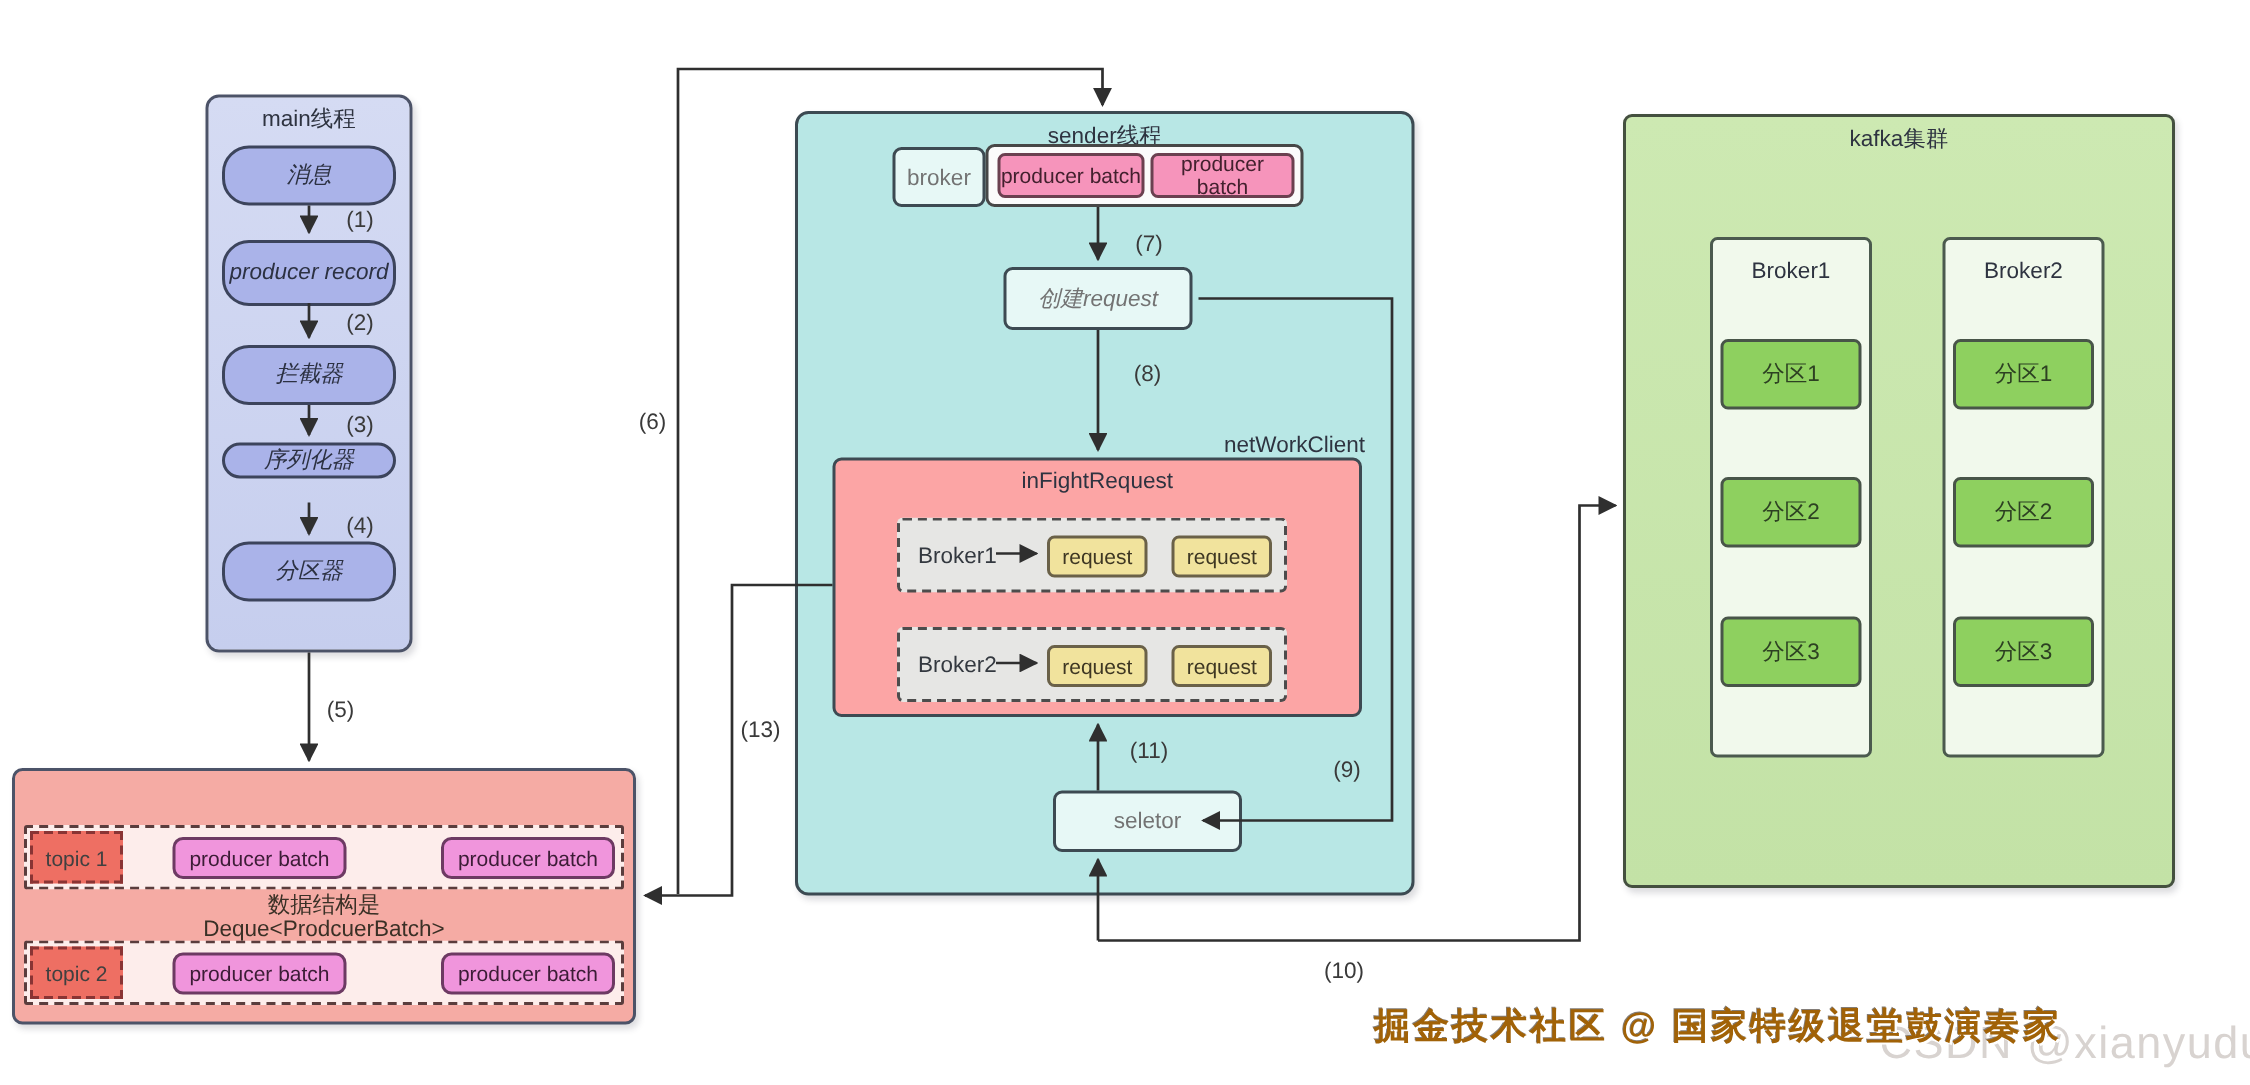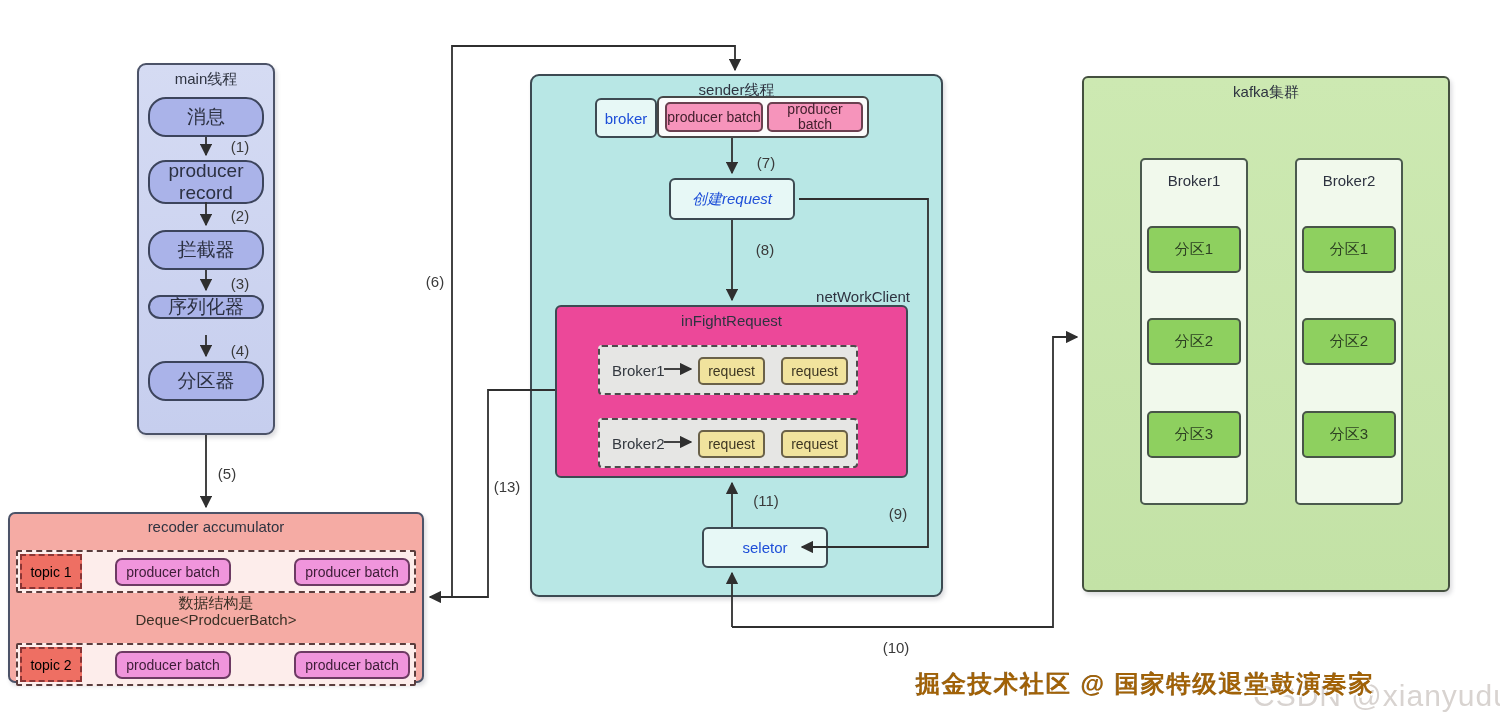--- a/index.html
+++ b/index.html
@@ -5,37 +5,37 @@
   html,body{margin:0;padding:0;background:#fff;}
   #canvas{
     position:relative;width:1500px;height:723px;overflow:hidden;background:#fff;
     font-family:"Liberation Sans","DejaVu Sans",sans-serif;color:#333;
   }
   .panel{position:absolute;box-sizing:border-box;border-radius:9px;box-shadow:2px 3px 4px rgba(60,60,80,.18);}
   .ptitle{display:block;text-align:center;font-size:15px;color:#2e3340;margin-top:5px;}
   
   #main-panel{left:137px;top:63px;width:138px;height:372px;background:linear-gradient(#d5dbf3,#c6ceee);border:2px solid #4c5368;}
   .step{position:absolute;left:9px;width:116px;background:#aab3e9;border:2px solid #3c445c;border-radius:18px;
-        display:flex;align-items:center;justify-content:center;text-align:center;font-size:19px;color:#2c3142;line-height:1.15;box-sizing:border-box;}
+        display:flex;align-items:center;justify-content:center;text-align:center;font-size:15px;color:#2c3142;line-height:1.15;box-sizing:border-box;font-style:italic;}
   
   #acc-panel{left:8px;top:512px;width:416px;height:171px;background:#f5aba4;border:2px solid #4c5368;border-radius:7px;}
   .accrow{position:absolute;left:6px;width:400px;height:43px;background:#fdedeb;border:2px dashed #5a3d3d;border-radius:2px;box-sizing:border-box;}
   .topicbox{position:absolute;left:2px;top:2px;width:62px;height:35px;background:#ee6f63;border:2px dashed #8a3434;
-        display:flex;align-items:center;justify-content:center;font-size:14px;color:#000000;box-sizing:border-box;}
+        display:flex;align-items:center;justify-content:center;font-size:14px;color:#404040;box-sizing:border-box;}
   .accbatch{position:absolute;top:6px;width:116px;height:28px;background:#f095dc;border:2px solid #6d3a63;border-radius:7px;
         display:flex;align-items:center;justify-content:center;font-size:14px;color:#3c1c36;box-sizing:border-box;}
   .accnote{position:absolute;left:0;width:100%;text-align:center;font-size:15px;color:#3a3026;}
   
   #sender-panel{left:530px;top:74px;width:413px;height:523px;background:#b8e7e5;border:2px solid #3c4a52;}
   .cyanbox{position:absolute;background:#e7f8f6;border:2px solid #3d4a52;border-radius:6px;
-        display:flex;align-items:center;justify-content:center;font-size:15px;color:#1d4ed8;box-sizing:border-box;}
+        display:flex;align-items:center;justify-content:center;font-size:15px;color:#737373;box-sizing:border-box;}
   #batch-container{position:absolute;left:62px;top:0;width:212px;height:42px;background:#fbfbfb;border:2px solid #474747;border-radius:6px;box-sizing:border-box;}
   .sbatch{position:absolute;top:4px;height:30px;background:#f694bb;border:2px solid #6b4050;border-radius:5px;
         display:flex;align-items:center;justify-content:center;text-align:center;font-size:14px;line-height:1.05;color:#43202e;box-sizing:border-box;}
-  #nwc-box{position:absolute;left:23px;top:229px;width:353px;height:173px;background:#ec4899;border:2px solid #3d4a52;border-radius:6px;box-sizing:border-box;}
+  #nwc-box{position:absolute;left:23px;top:229px;width:353px;height:173px;background:#fca5a5;border:2px solid #3d4a52;border-radius:6px;box-sizing:border-box;}
   .irow{position:absolute;left:41px;width:260px;height:50px;background:#e6e6e4;border:2px dashed #4c4c4c;border-radius:4px;box-sizing:border-box;}
   .ibroker{position:absolute;left:12px;top:0;height:100%;display:flex;align-items:center;font-size:15px;color:#33383f;}
   .reqbox{position:absolute;top:10px;width:67px;height:28px;background:#f1e39d;border:2px solid #6a6148;border-radius:5px;
         display:flex;align-items:center;justify-content:center;font-size:14px;color:#3e3723;box-sizing:border-box;}
   #nwc-label{position:absolute;left:240px;top:212px;width:138px;text-align:right;font-size:15px;color:#2e3340;}
   
   #kafka-panel{left:1082px;top:76px;width:368px;height:516px;background:linear-gradient(#cde9b2,#c3e2a6);border:2px solid #44503f;border-radius:6px;}
   .kbroker{position:absolute;top:80px;width:108px;height:347px;background:#f1f9ec;border:2px solid #4b5a4e;border-radius:5px;box-sizing:border-box;}
   .part{position:absolute;left:5px;width:94px;height:47px;background:#8ed05f;border:2px solid #485548;border-radius:5px;
         display:flex;align-items:center;justify-content:center;font-size:15px;color:#2d4122;box-sizing:border-box;}
@@ -55,29 +55,28 @@
   <div id="main-panel" class="panel">
     <span class="ptitle">main线程</span>
     <div class="step" style="top:32px;height:40px;">消息</div>
     <div class="step" style="top:95px;height:44px;">producer record</div>
     <div class="step" style="top:165px;height:40px;">拦截器</div>
     <div class="step" style="top:230px;height:24px;">序列化器</div>
     <div class="step" style="top:296px;height:40px;">分区器</div>
   </div>
 
   <div id="acc-panel" class="panel">
-    <span class="ptitle" style="margin-top:4px;">recoder accumulator</span>
     <div class="accrow" style="top:36px;">
       <div class="topicbox">topic 1</div>
       <div class="accbatch" style="left:97px;">producer batch</div>
       <div class="accbatch" style="left:276px;">producer batch</div>
     </div>
     <span class="accnote" style="top:97px;">Deque&lt;ProdcuerBatch&gt;</span>
     <span class="accnote" style="top:80px;">数据结构是</span>
-    <div class="accrow" style="top:129px;">
+    <div class="accrow" style="top:113px;">
       <div class="topicbox">topic 2</div>
       <div class="accbatch" style="left:97px;">producer batch</div>
       <div class="accbatch" style="left:276px;">producer batch</div>
     </div>
   </div>
 
   <div id="sender-panel" class="panel">
     <span class="ptitle">sender线程</span>
     <div style="position:absolute;left:63px;top:20px;width:276px;height:42px;">
       <div class="cyanbox" style="left:0;top:2px;width:62px;height:40px;">broker</div>

